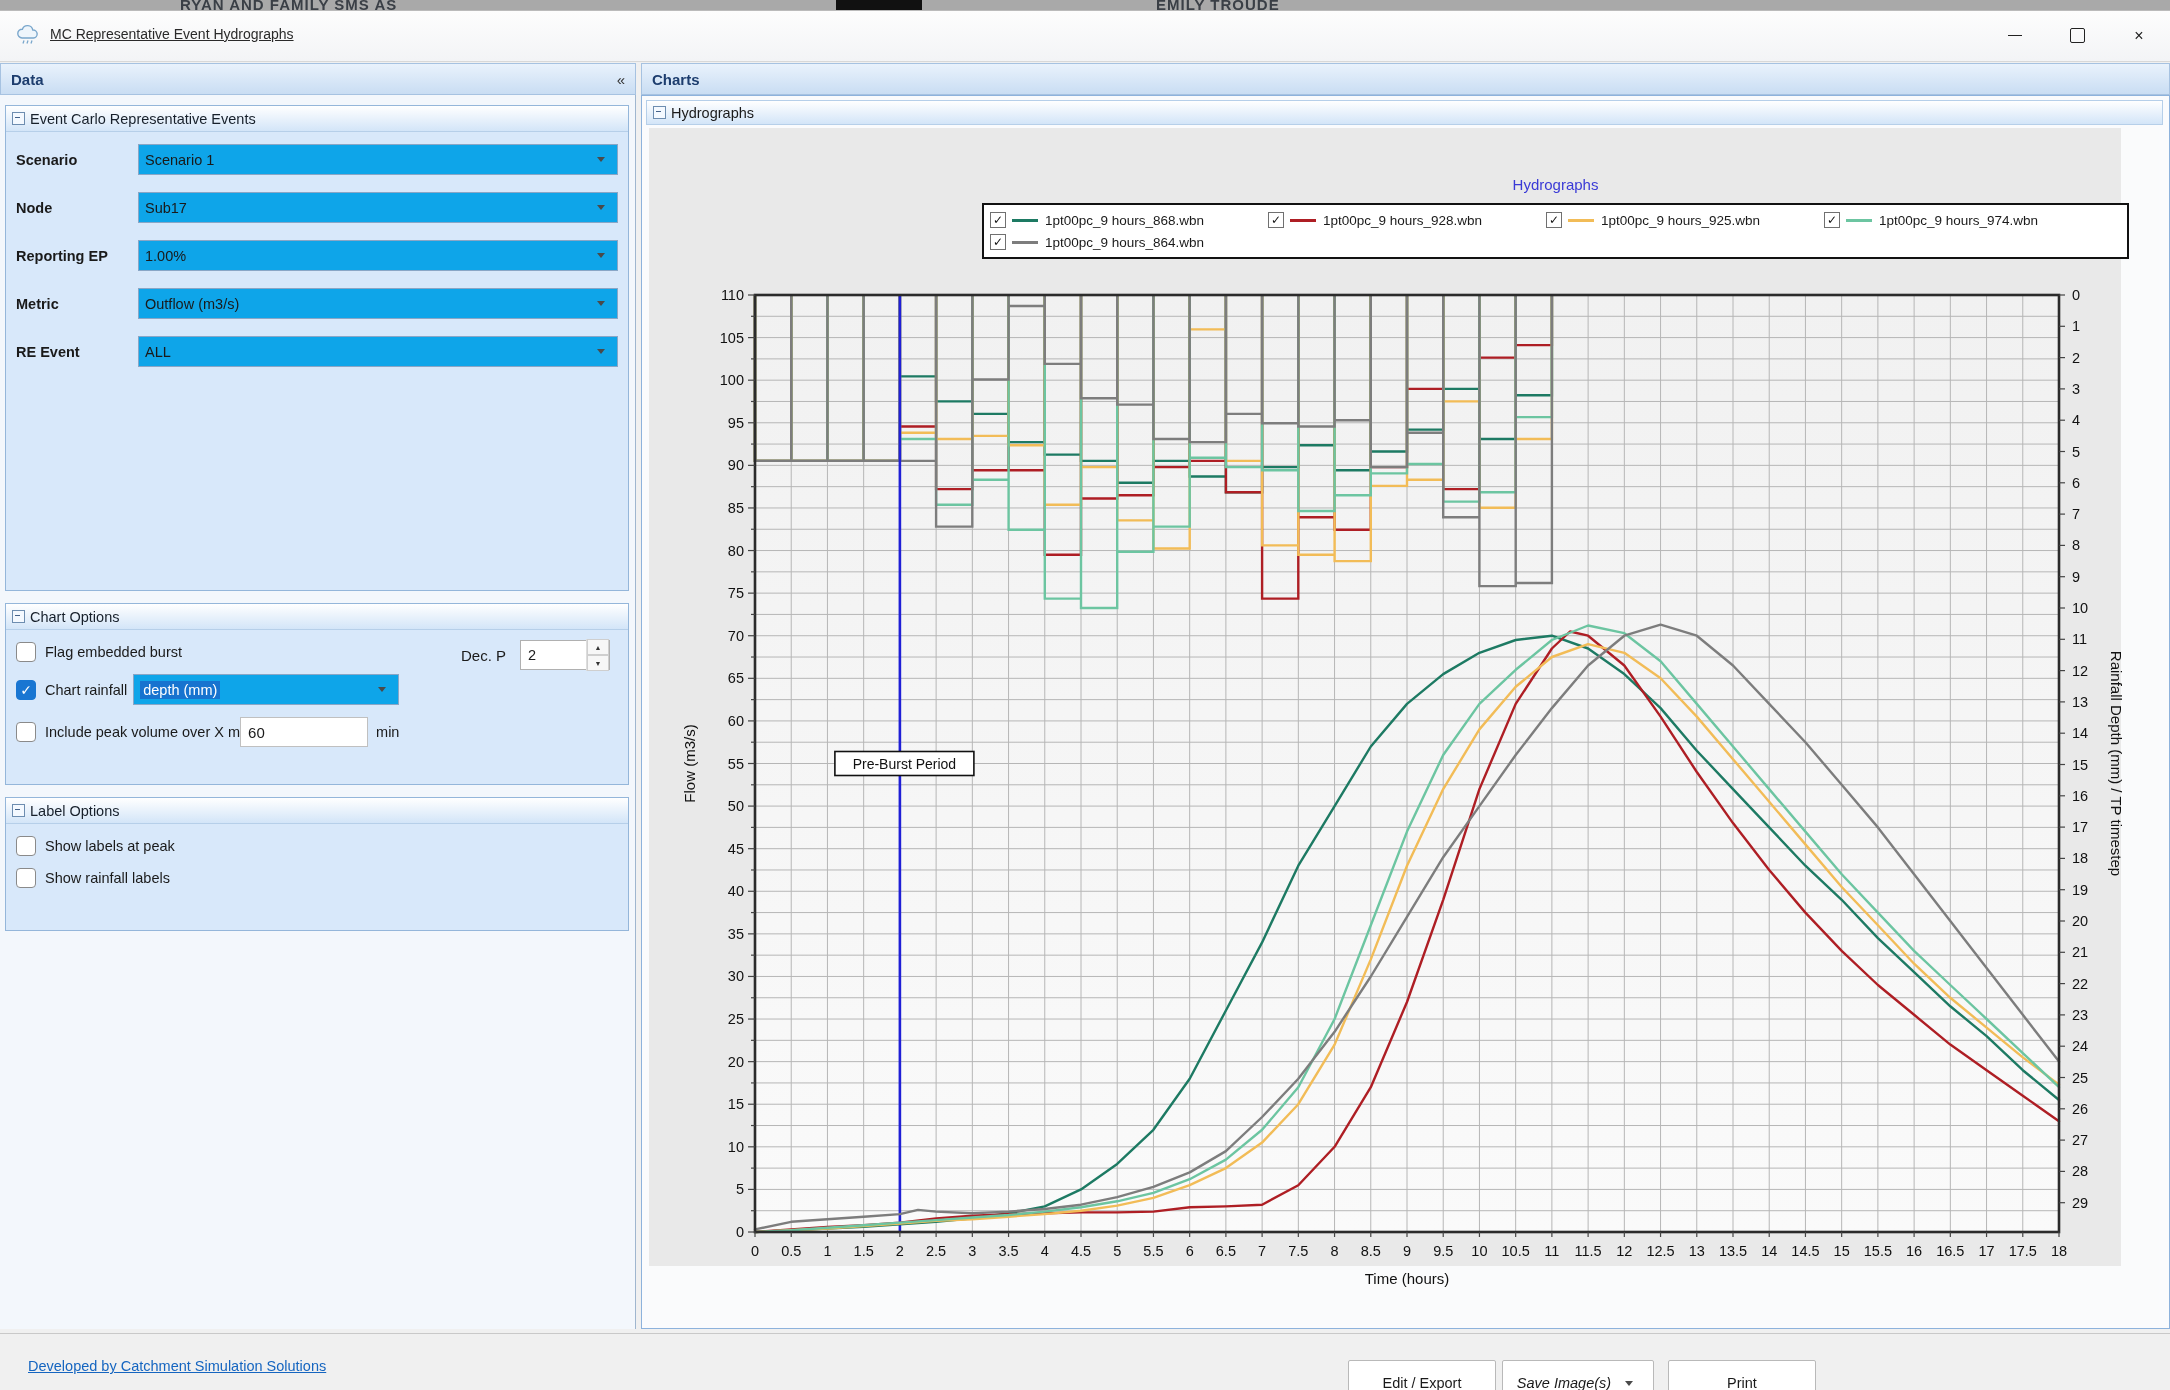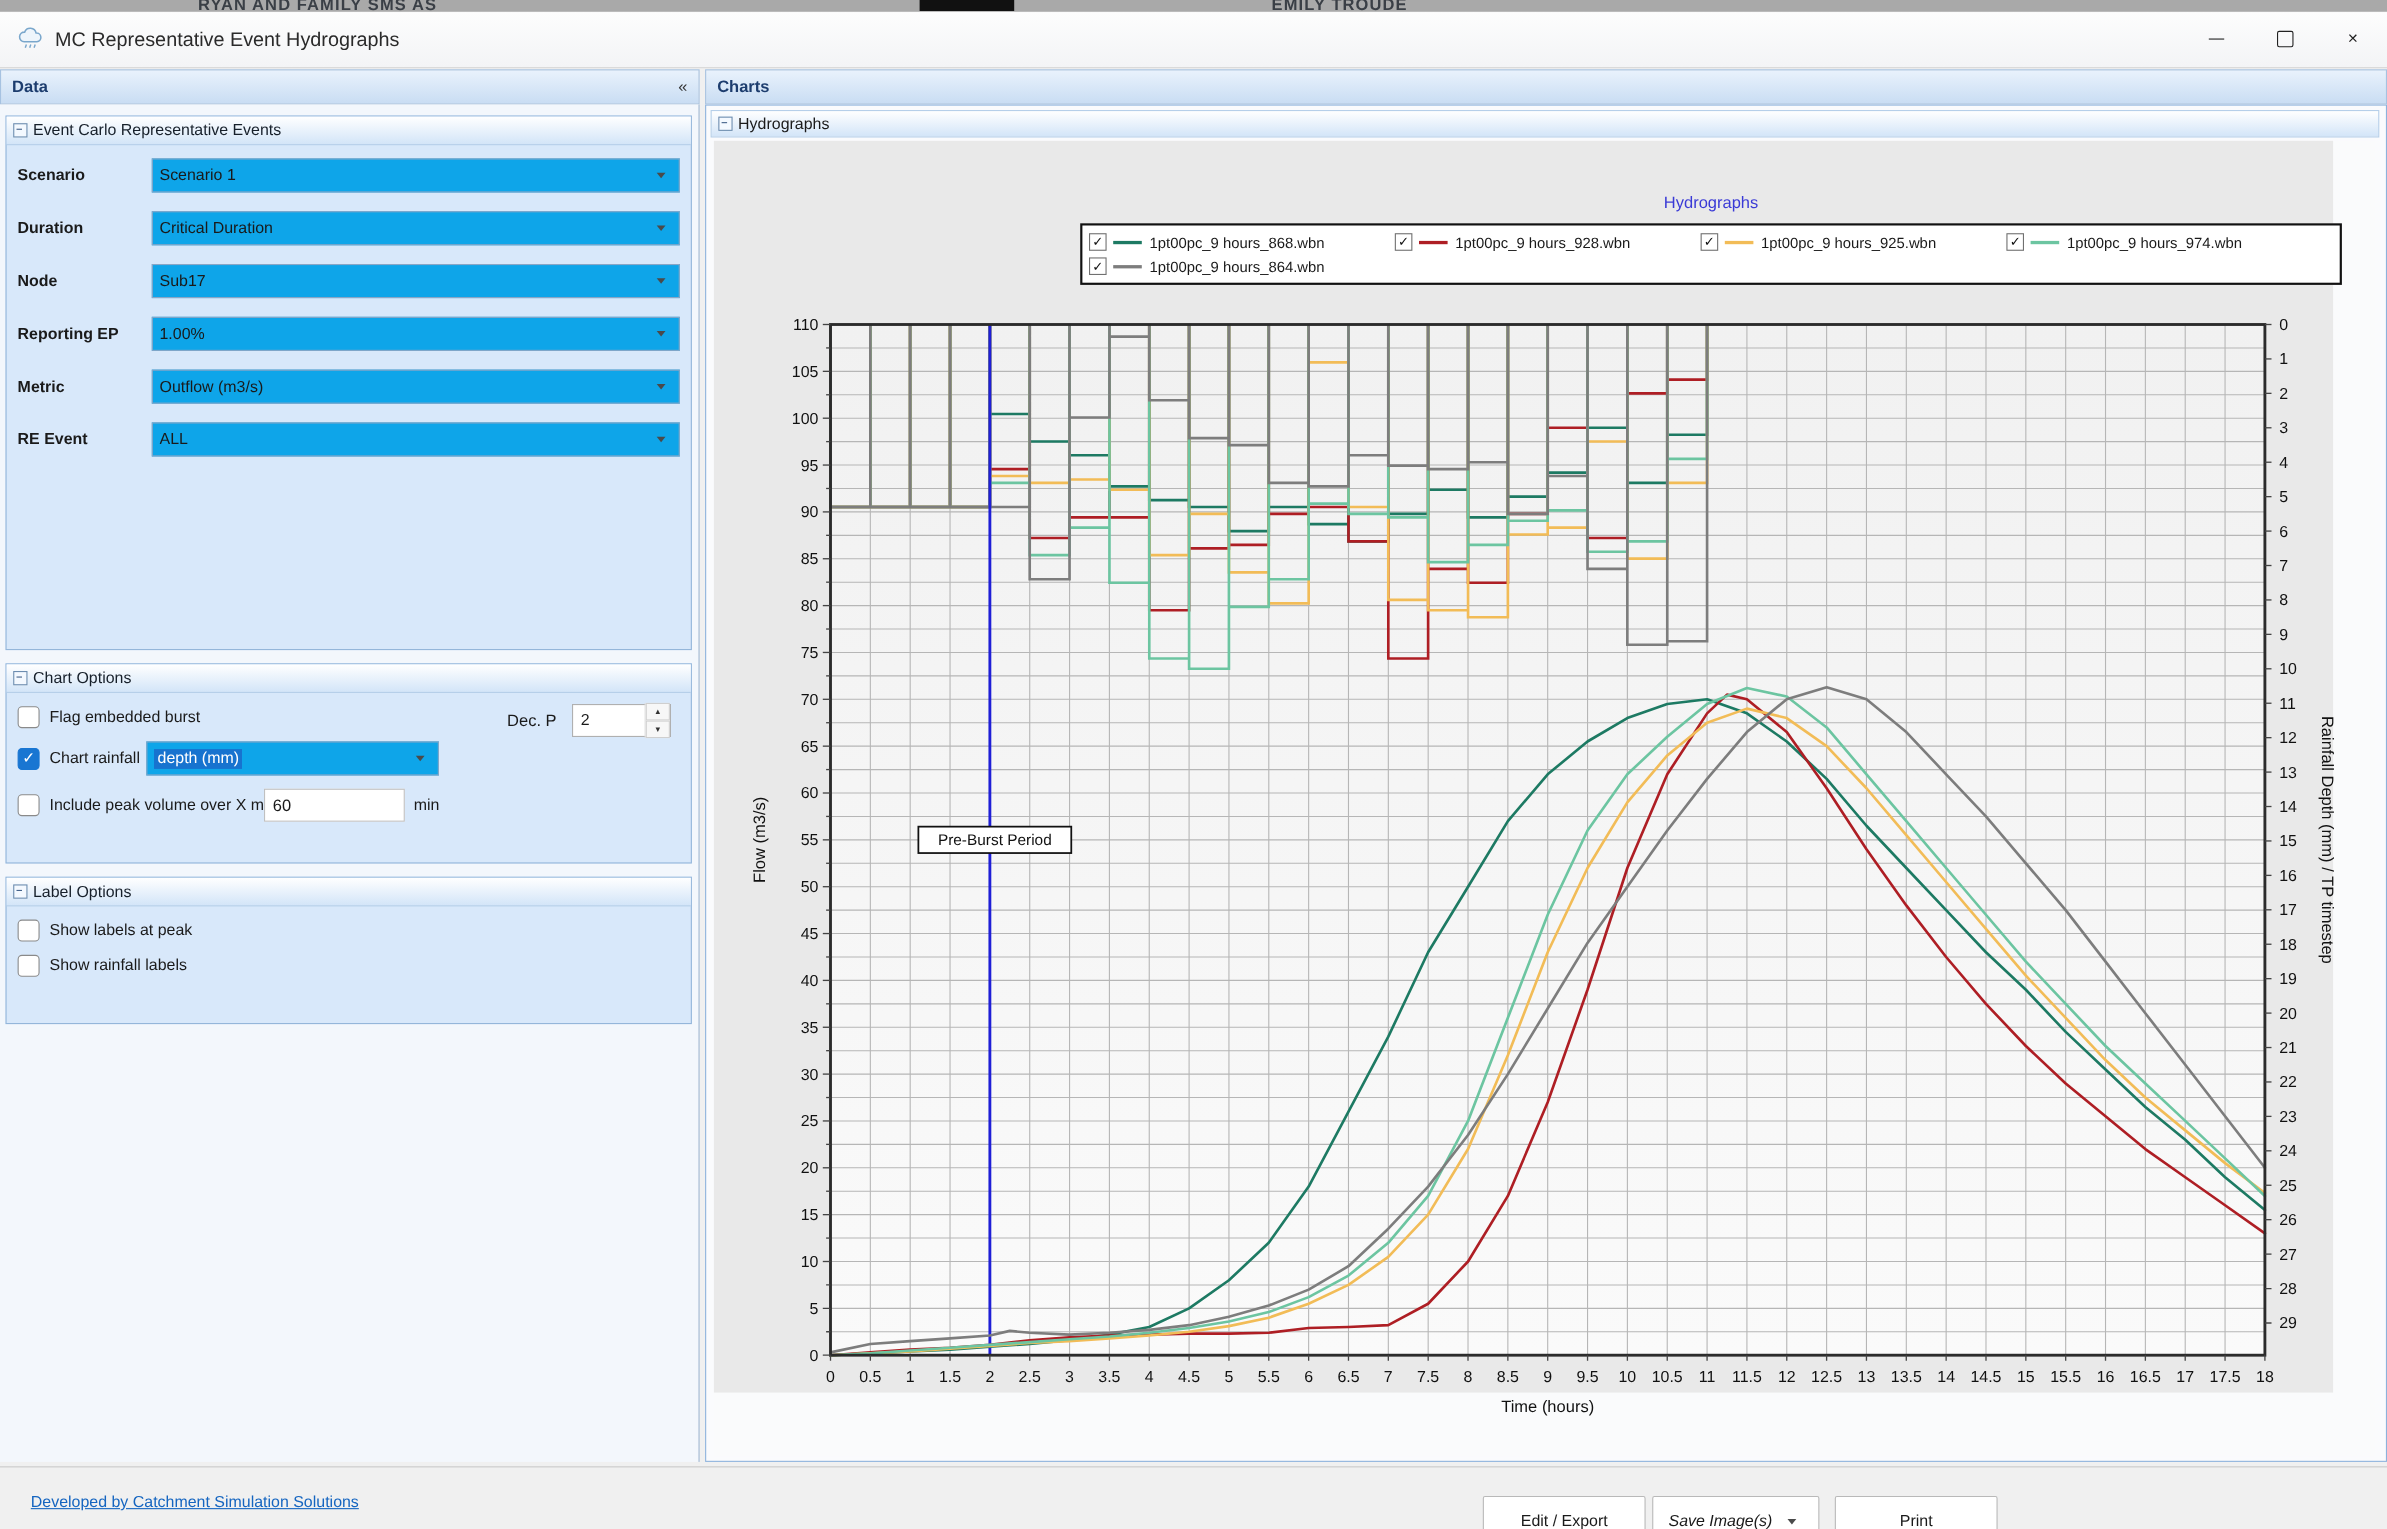--- a/index.html
+++ b/index.html
@@ -6,21 +6,21 @@
   #screen{position:relative;width:2170px;height:1390px;background:#f0f0f0;overflow:hidden;
           font-family:"Liberation Sans","DejaVu Sans",sans-serif;color:#1a1a1a;}
   
   #backstrip{position:absolute;left:0;top:0;width:2170px;height:10px;background:#a9a9a9;overflow:hidden;}
   #backstrip .frag{position:absolute;top:-4px;font-weight:bold;font-size:15px;color:#3a3f46;letter-spacing:1px;}
   #backstrip .blackbox{position:absolute;left:836px;top:0;width:86px;height:10px;background:#111;}
   
   #appwin{position:absolute;left:0;top:10px;width:2170px;height:1380px;background:#f0f0f0;border-top:1px solid #bbb;}
   #titlebar{position:absolute;left:0;top:0;width:2170px;height:50px;background:linear-gradient(#fdfdfd,#f3f4f6);border-bottom:1px solid #d8d8d8;}
   #app-icon{position:absolute;left:16px;top:13px;width:24px;height:24px;}
-  #title-text{position:absolute;left:50px;top:15px;font-size:18px;color:#2a2a2a;}
+  #title-text{position:absolute;left:50px;top:15px;font-size:14px;color:#2a2a2a;text-decoration:underline;}
   .capbtn{position:absolute;top:0;width:62px;height:49px;display:flex;align-items:center;justify-content:center;font-size:16px;color:#222;}
   #btn-min{right:124px;} #btn-max{right:62px;} #btn-close{right:0;}
   #btn-min .bar{width:14px;height:0;border-top:1.6px solid #222;}
   #btn-max .box{width:13px;height:13px;border:1.6px solid #222;border-radius:2px;}
   
   .phead{position:absolute;top:52px;height:32px;background:linear-gradient(#e9f2fc,#c9ddf3);border:1px solid #a6c2e1;
          display:flex;align-items:center;padding:0 10px;font-size:15px;font-weight:bold;color:#1d3d6e;box-sizing:border-box;}
   #data-head{left:0;width:636px;}
   #charts-head{left:641px;width:1529px;}
   #collapse-btn{margin-left:auto;font-size:15px;color:#333;font-weight:normal;}
@@ -133,27 +133,20 @@
         <div class="ghead">
           <span class="gglyph"></span>
           <span>Event Carlo Representative Events</span>
         </div>
         <div class="gbody">
           <div id="fields-host">
               <div class="frow">
                 <label class="flabel">Scenario</label>
                 <div class="combo">
                   <span class="cval">Scenario 1</span>
-                  <span class="chev"></span>
-                </div>
-              </div>
-              <div class="frow">
-                <label class="flabel">Duration</label>
-                <div class="combo">
-                  <span class="cval">Critical Duration</span>
                   <span class="chev"></span>
                 </div>
               </div>
               <div class="frow">
                 <label class="flabel">Node</label>
                 <div class="combo">
                   <span class="cval">Sub17</span>
                   <span class="chev"></span>
                 </div>
               </div>

